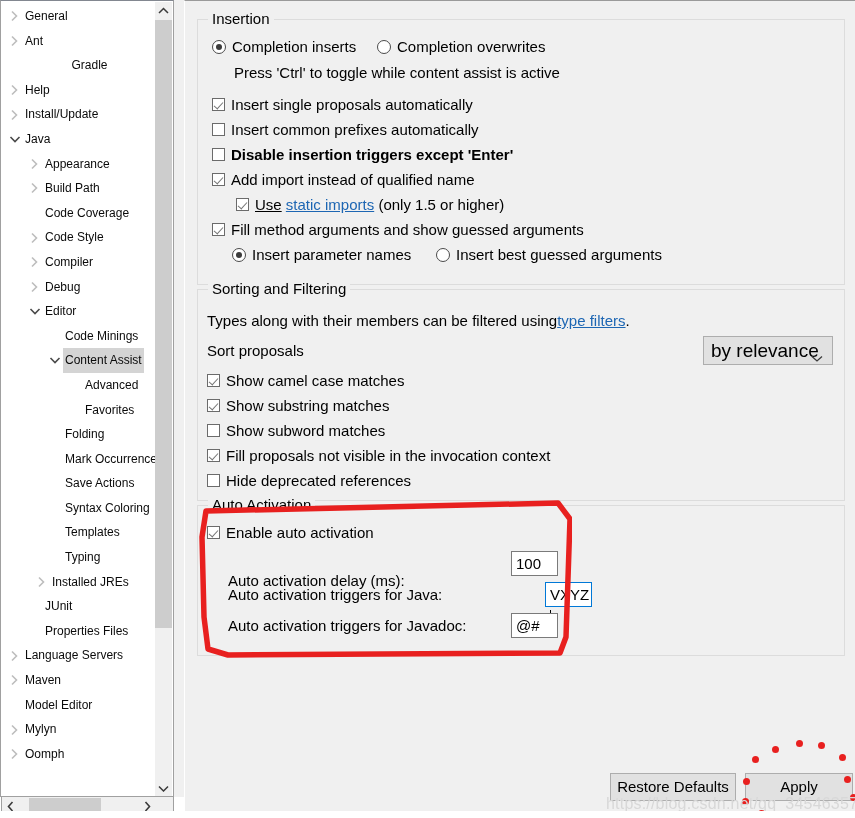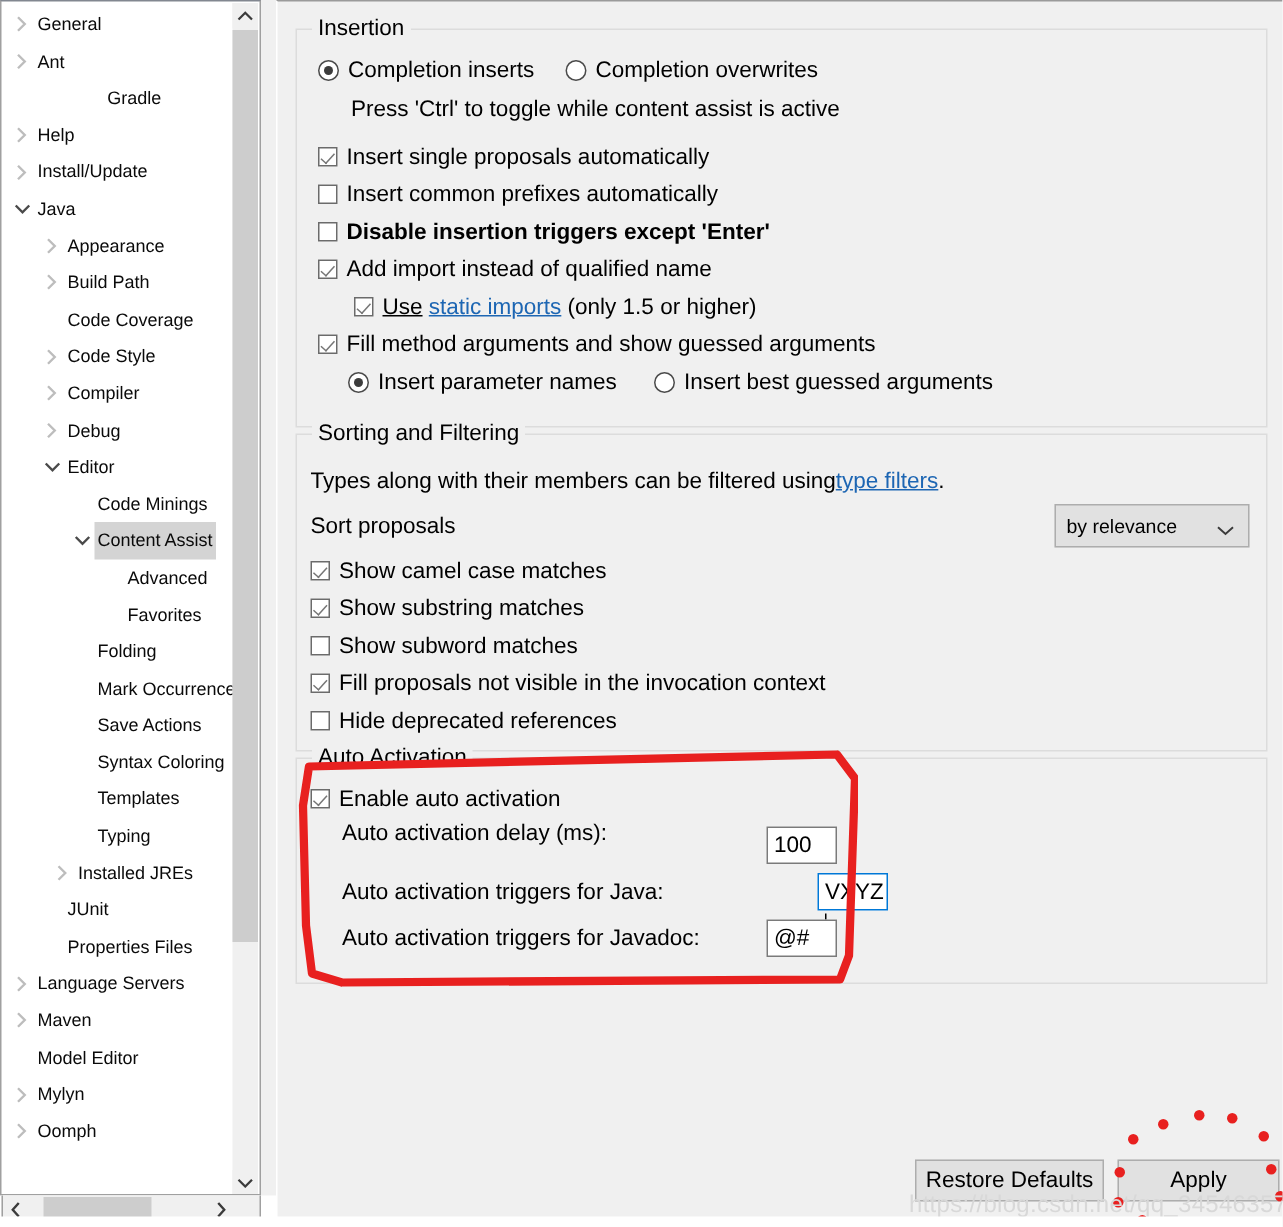--- a/index.html
+++ b/index.html
@@ -156,21 +156,21 @@
   }
 
   
   #combo-sort {
     position: absolute; left: 518px; top: 335px;
     width: 130px; height: 29px;
     background: #e1e1e1;
     border: 1px solid #adadad;
     display: flex; align-items: center;
     padding-left: 7px;
-    font-size: 13px;
+    font-size: 19px;
   }
   #combo-sort .chev { position: absolute; right: 9px; top: 9px; }
 
   
   .btn {
     position: absolute;
     background: #e1e1e1;
     border: 1px solid #adadad;
     height: 28px; line-height: 26px;
     text-align: center;
@@ -531,21 +531,21 @@
     </div>
 
     <div class="group" id="grp-autoact">
       <div class="group-title">Auto Activation</div>
 
       <div class="row" style="left:9px; top:18px;">
         <span class="cb checked"></span>
         <span class="lbl">Enable auto activation</span>
       </div>
 
-      <div class="row" style="left:30px; top:41px;justify-content:flex-end;">
+      <div class="row" style="left:30px; top:66px;justify-content:flex-end;">
         <span class="lbl">Auto activation delay (ms):</span>
       </div>
       <div class="tf" style="left:313px; top:45px; width:47px;">
         <span>100</span>
       </div>
 
       <div class="row" style="left:30px; top:80px;">
         <span class="lbl">Auto activation triggers for Java:</span>
       </div>
       <div class="tf focused" style="left:313px; top:76px; width:47px;">

